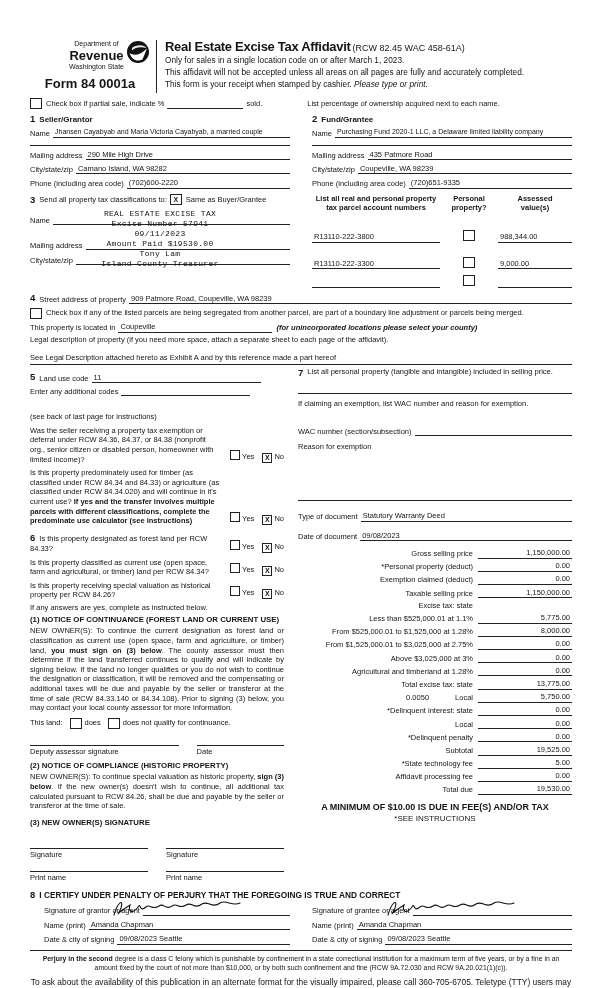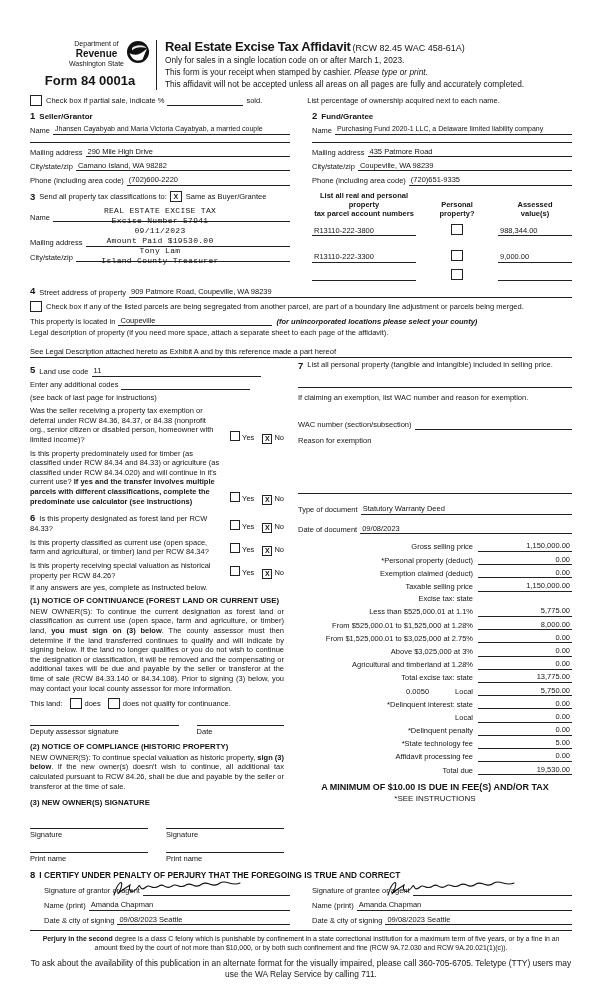--- a/index.html
+++ b/index.html
@@ -9,21 +9,21 @@
   .b{font-weight:bold;}
   .i{font-style:italic;}
   .bi{font-weight:bold;font-style:italic;}
   .hr{border-top:1px solid #222;height:0;margin:3px 0;}
   
   .hdr{display:flex;align-items:stretch;}
   .hdr-left{width:120px;flex:none;border-right:1.5px solid #222;padding-right:6px;}
   .logo-top{display:flex;justify-content:flex-end;align-items:flex-start;gap:2px;}
   .logo-txt{text-align:center;}
   .dept{font-size:7px;}
-  .rev{font-weight:bold;font-size:10px;line-height:1;}
+  .rev{font-weight:bold;font-size:13px;line-height:1;}
   .wast{font-size:7px;margin-top:1px;}
   .formno{font-weight:bold;font-size:13px;text-align:center;margin-top:4px;}
   .hdr-right{padding-left:8px;flex:1;}
   .title-row{line-height:1;}
   .title{font-weight:bold;font-size:13px;letter-spacing:-0.3px;margin-top:40px;}
   .title-suffix{font-size:9px;}
   .hnote{font-size:8.3px;margin-top:1.5px;}
   
   .frow{display:flex;align-items:flex-end;margin-top:3.5px;}
   .lbl{white-space:nowrap;padding-right:3px;flex:none;}
@@ -45,21 +45,21 @@
   .ynq{flex:1;}
   .yng{white-space:nowrap;margin-left:4px;flex:none;padding-bottom:1px;}
   .yng .cb{margin:0 2px 0 6px;}
   
   .s3wrap{position:relative;height:60px;margin-top:2px;}
   .stamp{position:absolute;left:50%;top:1px;transform:translateX(-50%);text-align:center;
          font-family:"Liberation Mono",monospace;font-size:8px;line-height:1.25;
          letter-spacing:0.3px;white-space:nowrap;z-index:2;}
   .s3line{position:absolute;left:0;right:0;display:flex;align-items:flex-end;}
   
-  .pgrid{display:grid;grid-template-columns:1fr 42px 74px;column-gap:20px;align-items:end;}
+  .pgrid{display:grid;grid-template-columns:1fr 42px 74px;column-gap:8px;align-items:end;}
   .phead{text-align:center;font-weight:bold;line-height:1.25;}
   .prow-line{border-bottom:1px solid #222;min-height:9px;padding:0 2px;white-space:nowrap;}
   .pcb{text-align:center;}
   
   .taxrow{display:flex;align-items:flex-end;margin-top:2.6px;}
   .taxlbl{flex:1;text-align:right;padding-right:5px;white-space:nowrap;}
   .taxval{width:92px;border-bottom:1px solid #222;text-align:right;padding-right:2px;flex:none;min-height:8px;}
   .noline{border-bottom:none;}
   .rate{display:inline-block;margin-right:26px;}
   
@@ -97,22 +97,22 @@
         </span>
       </div>
       <div class="formno">Form 84 0001a</div>
     </div>
     <div class="hdr-right">
       <div class="title-row">
         <span class="title">Real Estate Excise Tax Affidavit</span>
         <span class="title-suffix">(RCW 82.45 WAC 458-61A)</span>
       </div>
       <div class="hnote">Only for sales in a single location code on or after March 1, 2023.</div>
+      <div class="hnote">This affidavit will not be accepted unless all areas on all pages are fully and accurately completed.</div>
       <div class="hnote"><span>This form is your receipt when stamped by cashier. </span><span class="i">Please type or print.</span></div>
-      <div class="hnote">This affidavit will not be accepted unless all areas on all pages are fully and accurately completed.</div>
     </div>
   </div>
 
   <div class="frow" style="margin-top:5px;">
     <span class="cb cb-lg"></span>
     <span class="lbl" style="padding-left:4px;">Check box if partial sale, indicate %</span>
     <span class="fillw" style="width:72px;"></span>
     <span class="lbl" style="padding-left:3px;">sold.</span>
     <span style="width:42px;"></span>
     <span>List percentage of ownership acquired next to each name.</span>
@@ -191,21 +191,21 @@
             <span class="fill"></span>
           </div>
       </div>
     </div>
     <div class="half">
       <div class="pgrid">
         <div class="phead"><span>List all real and personal property</span><br><span>tax parcel account numbers</span></div>
         <div class="phead"><span>Personal</span><br><span>property?</span></div>
         <div class="phead"><span>Assessed</span><br><span>value(s)</span></div>
 
-        <div class="prow-line" style="margin-top:7px;">R13110-222-3800</div>
+        <div class="prow-line" style="margin-top:20px;">R13110-222-3800</div>
         <div class="pcb" style="margin-top:4px;"><span class="cb cb-lg"></span></div>
         <div class="prow-line" style="margin-top:4px;">988,344.00</div>
 
         <div class="prow-line" style="margin-top:16px;">R13110-222-3300</div>
         <div class="pcb" style="margin-top:6px;"><span class="cb cb-lg"></span></div>
         <div class="prow-line" style="margin-top:6px;">9,000.00</div>
 
         <div class="prow-line" style="margin-top:6px;"></div>
         <div class="pcb" style="margin-top:6px;"><span class="cb cb-lg"></span></div>
         <div class="prow-line" style="margin-top:6px;"></div>
@@ -237,21 +237,21 @@
 
       <div class="frow" style="margin-top:4px;">
         <span class="secnum">5</span>
         <span class="lbl">Land use code</span>
         <span class="fillw" style="width:165px;">11</span>
       </div>
       <div class="frow">
         <span class="lbl">Enter any additional codes</span>
         <span class="fillw" style="width:125px;"></span>
       </div>
-      <div style="margin-top:3px;">(see back of last page for instructions)</div>
+      <div style="margin-top:16px;">(see back of last page for instructions)</div>
 
       <div class="yn">
         <div class="ynq">Was the seller receiving a property tax exemption or deferral under RCW 84.36, 84.37, or 84.38 (nonprofit org., senior citizen or disabled person, homeowner with limited income)?</div>
         <div class="yng">
           <span class="cb"></span><span>Yes</span>
           <span class="cb">X</span><span>No</span>
         </div>
       </div>
 
       <div class="yn">
@@ -395,20 +395,24 @@
           </div>
         <div class="taxrow">
             <span class="taxlbl">Local</span>
             <span class="taxval">0.00</span>
           </div>
         <div class="taxrow">
             <span class="taxlbl">*Delinquent penalty</span>
             <span class="taxval">0.00</span>
           </div>
         <div class="taxrow">
+            <span class="taxlbl">Subtotal</span>
+            <span class="taxval">19,525.00</span>
+          </div>
+        <div class="taxrow">
             <span class="taxlbl">*State technology fee</span>
             <span class="taxval">5.00</span>
           </div>
         <div class="taxrow">
             <span class="taxlbl">Affidavit processing fee</span>
             <span class="taxval">0.00</span>
           </div>
         <div class="taxrow">
             <span class="taxlbl">Total due</span>
             <span class="taxval">19,530.00</span>

